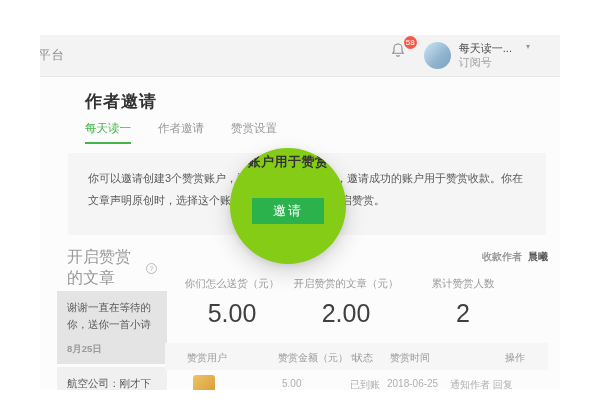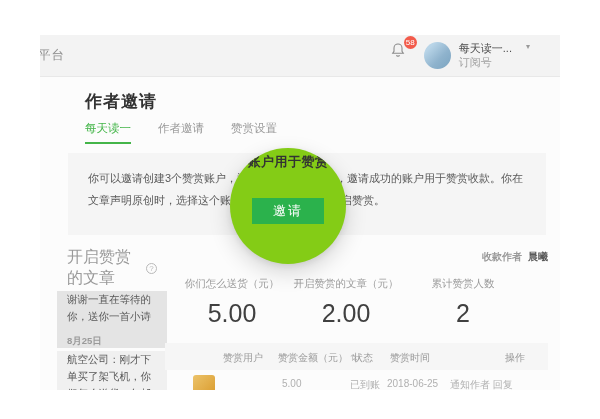--- a/index.html
+++ b/index.html
@@ -46,39 +46,39 @@
 
   
   .sidebar { position: absolute; left: 17px; top: 208px; width: 110px; height: 147px; }
   .sb-header { display: flex; align-items: center; gap: 4px; padding: 4px 10px 2px; }
   .sb-header-label { font-size: 16px; color: #9a9a9a; }
   .help-circle { width: 11px; height: 11px; border: 1px solid #b9b9b9; border-radius: 50%; color: #b9b9b9;
                  font-size: 8px; line-height: 10px; text-align: center; flex: none; cursor: pointer; }
   .sb-summary { display: flex; align-items: center; gap: 5px; padding: 6px 10px 8px; }
   .red-dot { width: 5px; height: 5px; border-radius: 50%; background: var(--dot_red, #e64340); flex: none; }
   .sb-summary-text { font-size: 10.5px; color: #595959; }
-  .article { padding: 0 10px; cursor: pointer; }
+  .article { padding: 8px 10px; cursor: pointer; }
   .article.selected { background: #e4e4e4; }
   .article.plain { background: #f0f0f0; margin-top: 3px; }
   .article-title { font-size: 10.5px; color: #595959; line-height: 1.65; }
   .article-date { font-size: 9.5px; color: #9a9a9a; margin-top: 9px; font-weight: bold; }
 
   
   .payee { position: absolute; top: 215px; right: 12px; display: flex; gap: 6px; align-items: center; font-weight: bold; }
   .payee-label { font-size: 10px; color: #9a9a9a; }
   .payee-name { font-size: 10px; color: #595959; }
   .stat { position: absolute; top: 242px; width: 130px; text-align: center; }
   .stat-label { font-size: 10.5px; color: #9a9a9a; margin-bottom: 8px; }
   .stat-value { font-size: 25px; color: #404040; }
   .stat-1 { left: 127px; } .stat-2 { left: 241px; } .stat-3 { left: 358px; }
 
   
   .thead { position: absolute; left: 125px; top: 308px; width: 383px; height: 27px; background: #f6f6f6; }
   .th { position: absolute; top: 8px; font-size: 10px; color: #9a9a9a; white-space: nowrap; }
-  .th-0 { left: 22px; margin-left: 36px; } .th-1 { left: 113px; } .th-2 { left: 188px; } .th-3 { left: 225px; } .th-4 { left: 340px; }
+  .th-0 { left: 22px; } .th-1 { left: 113px; } .th-2 { left: 188px; } .th-3 { left: 225px; } .th-4 { left: 340px; }
   .sort-icon { font-size: 9px; color: #bdbdbd; margin-left: 2px; cursor: pointer; }
   .trow { position: absolute; left: 125px; top: 340px; width: 383px; height: 26px; }
   .row-avatar { position: absolute; left: 28px; top: 0; width: 22px; height: 22px; border-radius: 3px;
                 background: linear-gradient(135deg, #ecc36a, #d99a2b); }
   .td { position: absolute; top: 3px; font-size: 10px; color: #b0b0b0; white-space: nowrap; }
   .td-amount { left: 117px; } .td-status { left: 185px; } .td-time { left: 222px; } .td-action { left: 285px; cursor: pointer; }
 </style>
 </head>
 <body>
 

